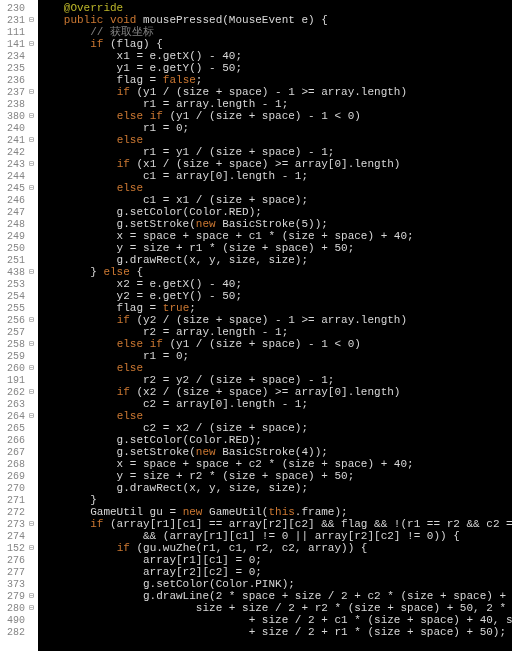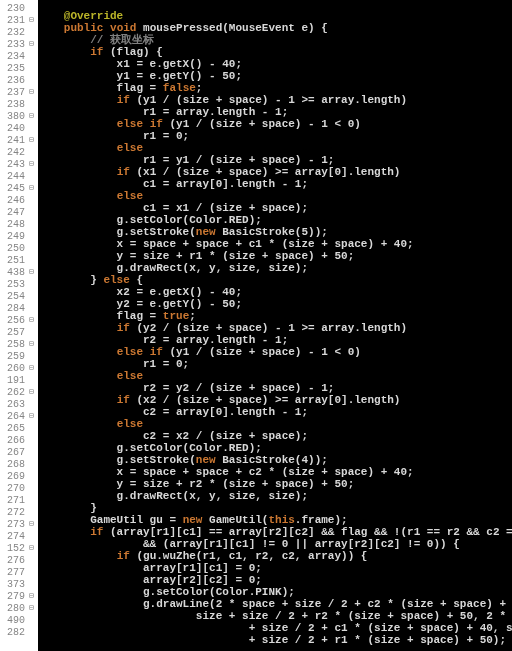--- a/index.html
+++ b/index.html
@@ -36,25 +36,24 @@
     color: #808080;
     display: inline-flex;
     align-items: center;
     justify-content: center;
     line-height: 1;
   }
   .fold-marker.empty { visibility: hidden; }
   .editor {
     flex: 1;
     background: #000000;
-    padding-top: 10px;
+    padding-top: 2px;
     padding-left: 6px;
     white-space: pre;
     overflow: hidden;
-    font-weight: bold;
   }
   .code-line {
     height: 12px;
     line-height: 12px;
     color: #d8d8d8;
     font-size: 11px;
   }
   .tok-annotation { color: #bbb529; }
   .tok-keyword { color: #cc7832; }
   .tok-comment { color: #808080; }
@@ -65,25 +64,25 @@
 <div class="gutter" id="gutter">
     <div class="gutter-line">
       <span>230</span>
       <span class="fold-marker empty">⊟</span>
     </div>
     <div class="gutter-line">
       <span>231</span>
       <span class="fold-marker">⊟</span>
     </div>
     <div class="gutter-line">
-      <span>232</span>
-      <span class="fold-marker empty">⊟</span>
-    </div>
-    <div class="gutter-line">
-      <span>233</span>
+      <span>111</span>
+      <span class="fold-marker empty">⊟</span>
+    </div>
+    <div class="gutter-line">
+      <span>141</span>
       <span class="fold-marker">⊟</span>
     </div>
     <div class="gutter-line">
       <span>234</span>
       <span class="fold-marker empty">⊟</span>
     </div>
     <div class="gutter-line">
       <span>235</span>
       <span class="fold-marker empty">⊟</span>
     </div>
@@ -157,21 +156,21 @@
     </div>
     <div class="gutter-line">
       <span>253</span>
       <span class="fold-marker empty">⊟</span>
     </div>
     <div class="gutter-line">
       <span>254</span>
       <span class="fold-marker empty">⊟</span>
     </div>
     <div class="gutter-line">
-      <span>284</span>
+      <span>255</span>
       <span class="fold-marker empty">⊟</span>
     </div>
     <div class="gutter-line">
       <span>256</span>
       <span class="fold-marker">⊟</span>
     </div>
     <div class="gutter-line">
       <span>257</span>
       <span class="fold-marker empty">⊟</span>
     </div>

